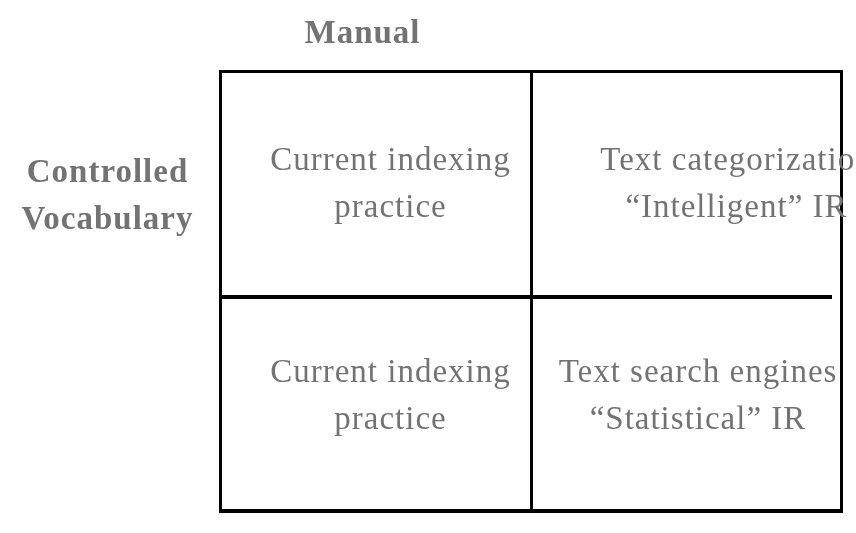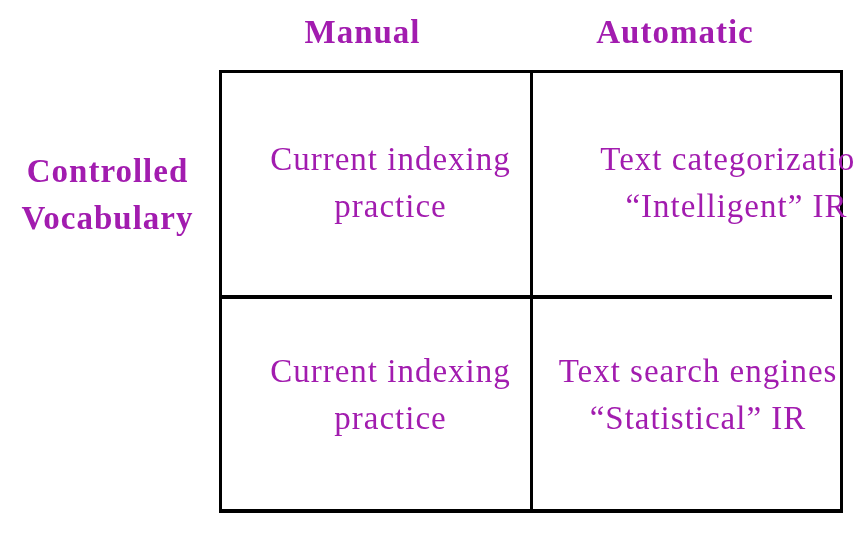--- a/index.html
+++ b/index.html
@@ -1,21 +1,21 @@
 <!DOCTYPE html>
 <html><head>
 <meta charset="utf-8">
 <style>
   html, body { margin: 0; padding: 0; background: #ffffff; }
   .figure {
     position: relative;
     width: 856px;
     height: 533px;
     background: #ffffff;
-    color: #a21caf;
+    color: #737373;
     font-family: "Liberation Serif", "DejaVu Serif", serif;
     overflow: hidden;
   }
   
   .col-hdr {
     position: absolute;
     top: 11px;
     line-height: 42px;
     font-size: 33px;
     font-weight: bold;
@@ -85,21 +85,20 @@
   .cell.r2c1 { left: 219px; top: 299px; width: 311px; height: 214px; padding-bottom: 22px; }
   .cell.r2c2 { left: 533px; top: 299px; width: 298px; height: 214px; padding-bottom: 22px; }
 </style>
 </head>
 <body>
 
 <div class="figure">
 
   <div class="col-hdr manual">Manual</div>
 
-  <div class="col-hdr automatic">Automatic</div>
 
   <div class="row-hdr r1">Controlled
 Vocabulary</div>
 
 
   <div class="grid-box"></div>
 
   <div class="v-divider"></div>
 
   <div class="h-divider"></div>

